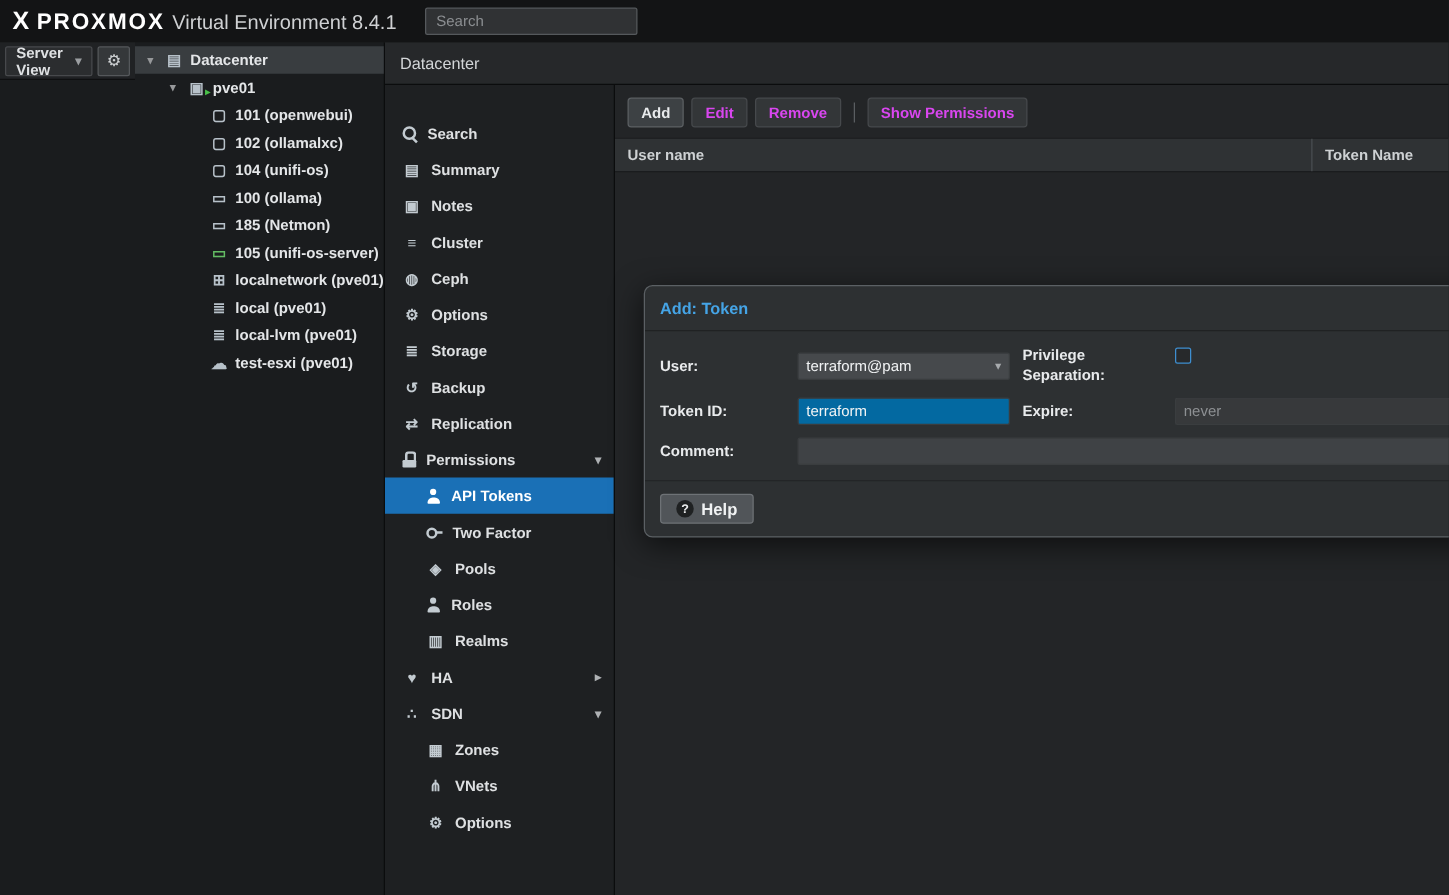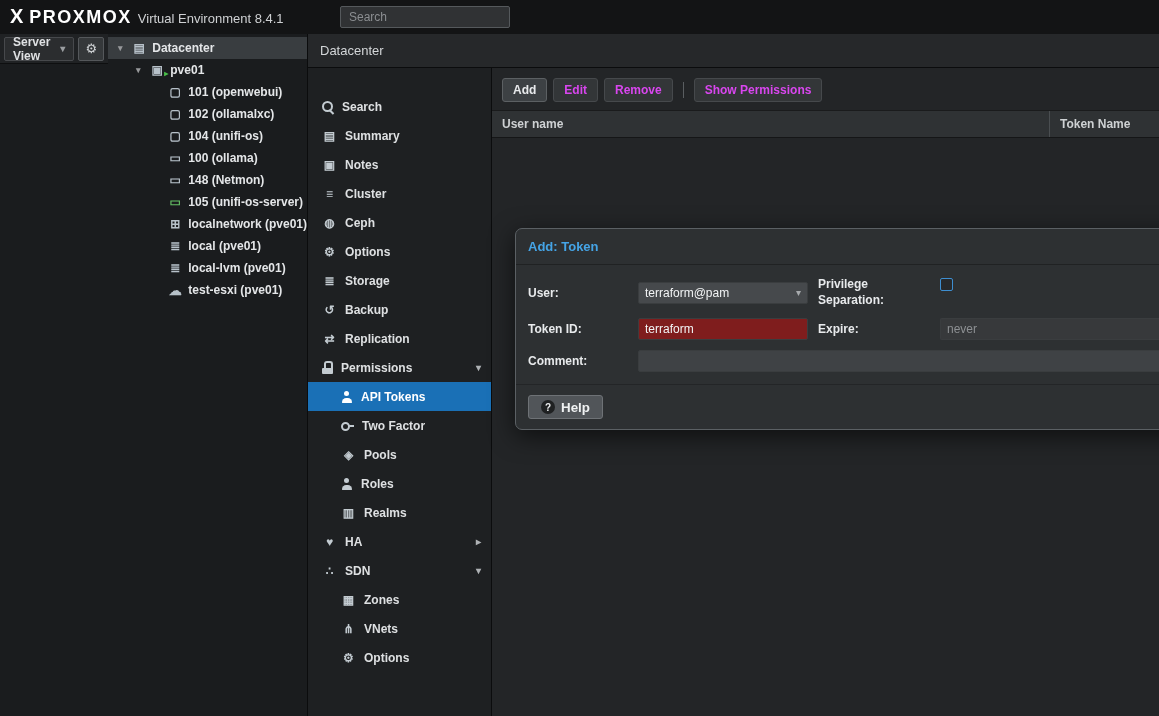--- a/index.html
+++ b/index.html
@@ -6,21 +6,21 @@
   html,body{width:1159px;height:716px;overflow:hidden;background:#1b1d1f;
     font-family:"Liberation Sans",sans-serif;font-size:12px;color:#d8dadc}
   body{position:relative}
   button{font-family:inherit}
 
   
   .topbar{height:34px;background:#131415;display:flex;align-items:center;padding:0 10px}
   .logo{display:flex;align-items:baseline;gap:6px;width:330px}
   .logo-mark{font-size:20px;font-weight:900;color:#fff;line-height:1}
   .brand{font-size:18px;font-weight:bold;color:#fff;letter-spacing:1.5px}
-  .subtitle{font-size:13px;color:#cfd1d3}
+  .subtitle{font-size:16px;color:#cfd1d3}
   .top-search{width:170px;height:22px;background:#303234;border:1px solid #55595c;border-radius:2px;
     color:#c7c9cb;padding:0 8px;font-size:12px;outline:none}
   .top-search::placeholder{color:#8b8e91}
 
   
   .cols{display:flex;height:682px}
   .left{width:308px;background:#1a1c1e;border-right:1px solid #0b0c0d;display:flex;}
   .left-head{height:30px;display:flex;align-items:center;padding:3px 4px;gap:4px;background:#202224;border-bottom:1px solid #0e0f10}
   .view-select{flex:1;height:24px;background:#2b2d2f;border:1px solid #47494c;border-radius:2px;display:flex;
     align-items:center;justify-content:space-between;padding:0 8px;color:#dfe1e3;font-weight:600;cursor:pointer}
@@ -96,21 +96,21 @@
   .dlg-close{color:#58a7dd;font-size:16px;cursor:pointer;line-height:1}
   .dlg-body{padding:12px}
   .dlg-grid{display:grid;grid-template-columns:100px 170px 112px 1fr;column-gap:10px;row-gap:10px;align-items:center}
   .fl{color:#e8eaec;font-weight:600}
   .fl.top{align-self:start;line-height:1.3}
   .cbwrap{align-self:start;padding-top:1px}
   .checkbox{display:inline-block;width:13px;height:13px;background:#27292b;border:1px solid #3e8ed0;border-radius:2px;cursor:pointer}
   .combo{height:22px;background:#46494c;border:1px solid #3a3d3f;border-radius:2px;display:flex;align-items:center;
     justify-content:space-between;padding:0 6px;color:#f2f4f5;cursor:pointer}
   .combo-arr{color:#a7aaad;font-size:10px}
-  .ti{height:22px;background:#7f1d1d;border:1px solid #3a3d3f;border-radius:2px;color:#f2f4f5;padding:0 6px;
+  .ti{height:22px;background:#0369a1;border:1px solid #3a3d3f;border-radius:2px;color:#f2f4f5;padding:0 6px;
     font-size:12px;outline:none;width:100%}
   .ti.comment{grid-column:2/5;background:#3f4245}
   .expwrap{display:flex;height:22px}
   .ti.exp{flex:1;background:#37393b;color:#8d9093;border-right:none;border-radius:2px 0 0 2px}
   .ti.exp::placeholder{color:#8d9093}
   .cal-btn{width:24px;background:#46494c;border:1px solid #3a3d3f;border-radius:0 2px 2px 0;color:#c9ccce;
     font-size:11px;cursor:pointer}
   .dlg-foot{display:flex;justify-content:space-between;align-items:center;padding:10px 12px;border-top:1px solid #232527}
   .help-btn{height:24px;display:flex;align-items:center;gap:6px;padding:0 12px;background:#515559;border:1px solid #6e7276;
     border-radius:3px;color:#f0f2f3;font-weight:600;cursor:pointer}
@@ -169,21 +169,21 @@
           <span class="tlabel">104 (unifi-os)</span>
         </div>
         <div class="tree-row" style="padding-left: 42px;">
           <span class="caret"></span>
           <span class="ticon ti-vm">▭</span>
           <span class="tlabel">100 (ollama)</span>
         </div>
         <div class="tree-row" style="padding-left: 42px;">
           <span class="caret"></span>
           <span class="ticon ti-vm">▭</span>
-          <span class="tlabel">148 (Netmon)</span>
+          <span class="tlabel">185 (Netmon)</span>
         </div>
         <div class="tree-row" style="padding-left: 42px;">
           <span class="caret"></span>
           <span class="ticon ti-vm-running">▭</span>
           <span class="tlabel">105 (unifi-os-server)</span>
         </div>
         <div class="tree-row" style="padding-left: 42px;">
           <span class="caret"></span>
           <span class="ticon ti-network">⊞</span>
           <span class="tlabel">localnetwork (pve01)</span>

